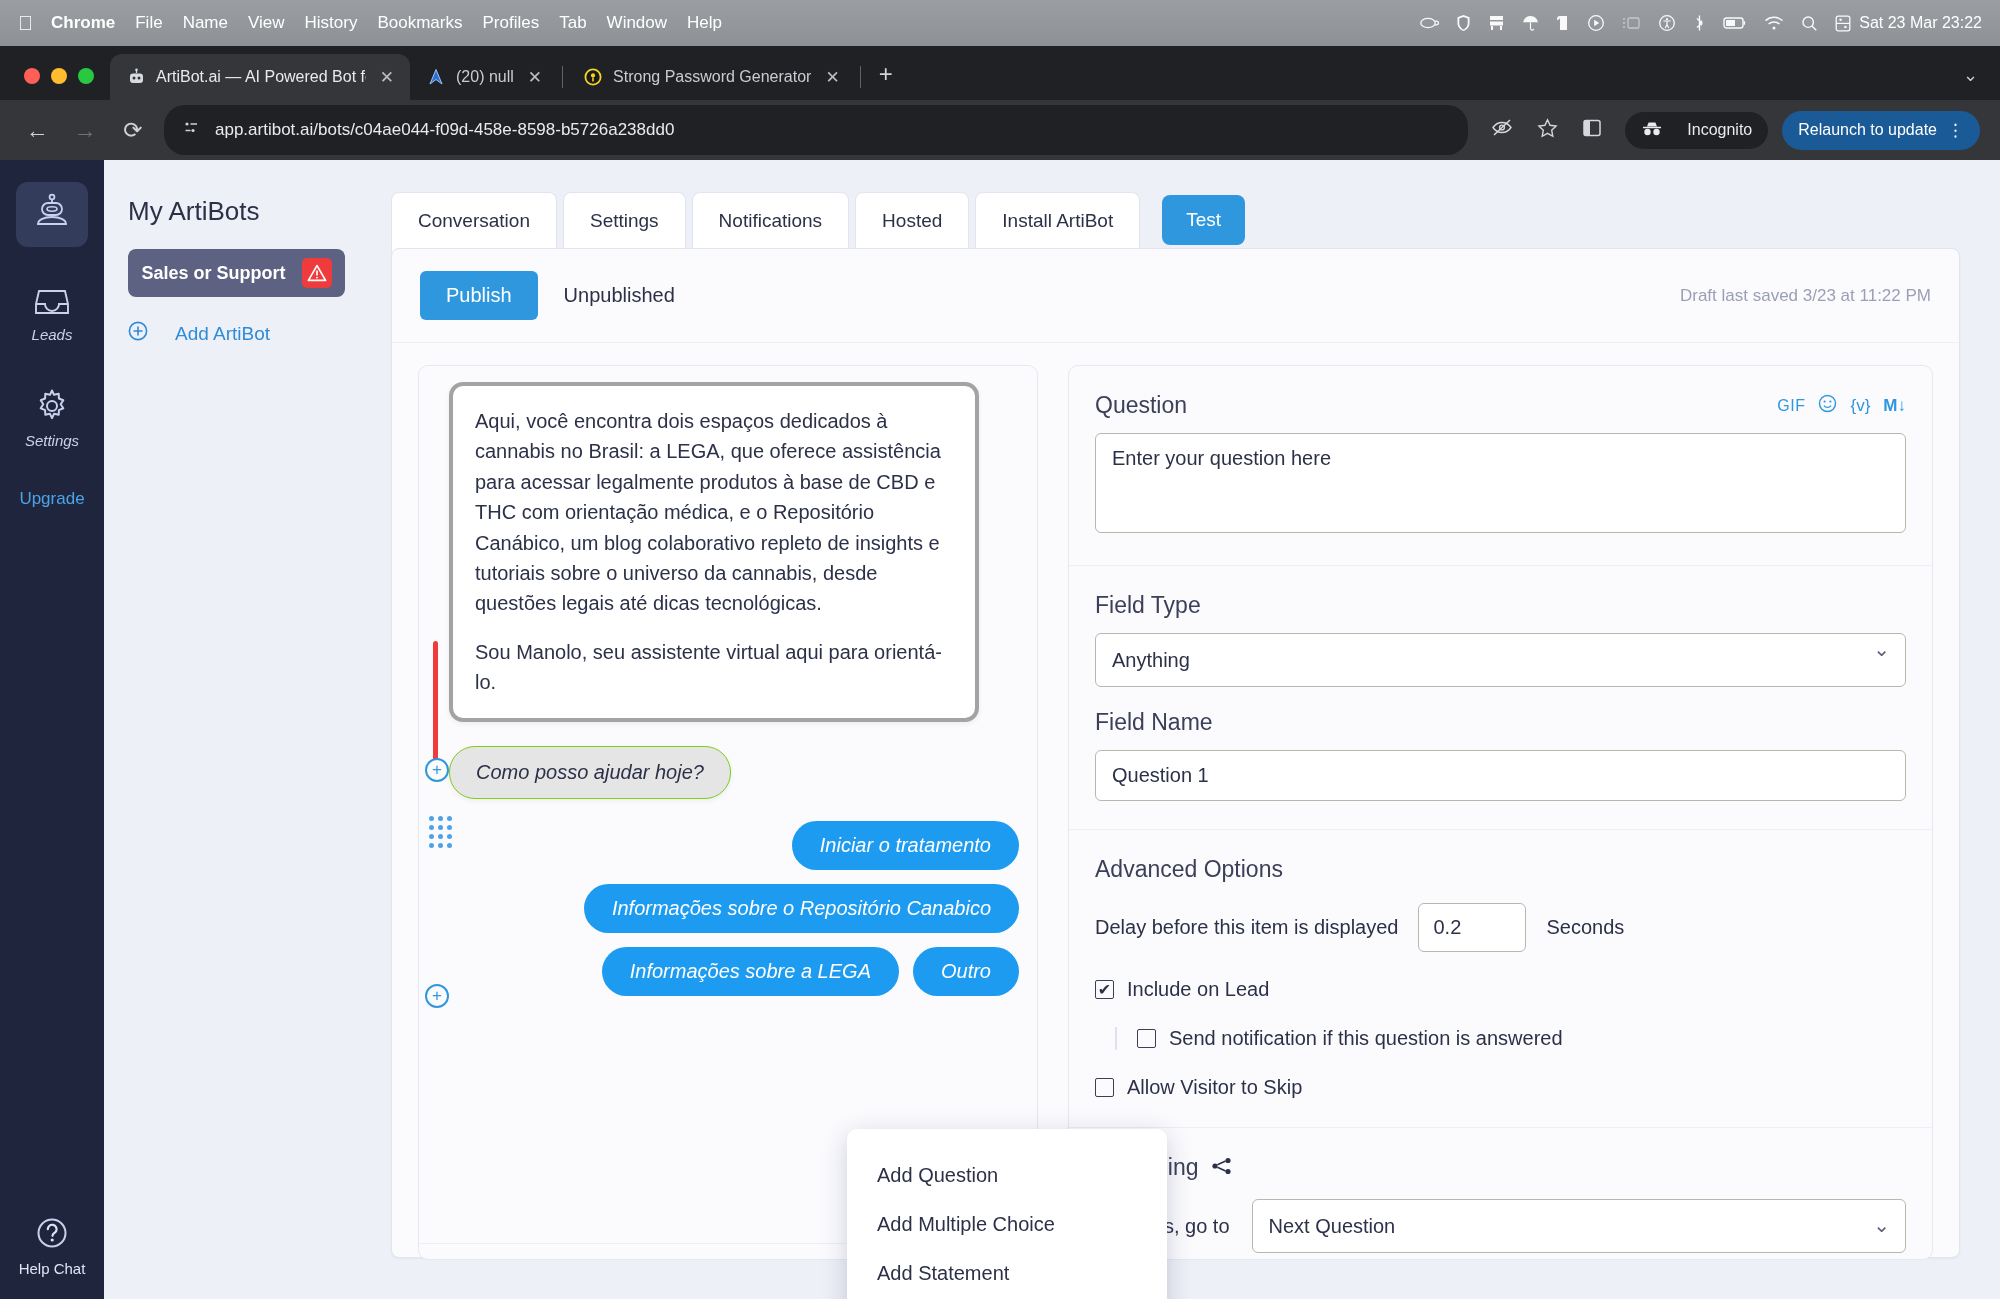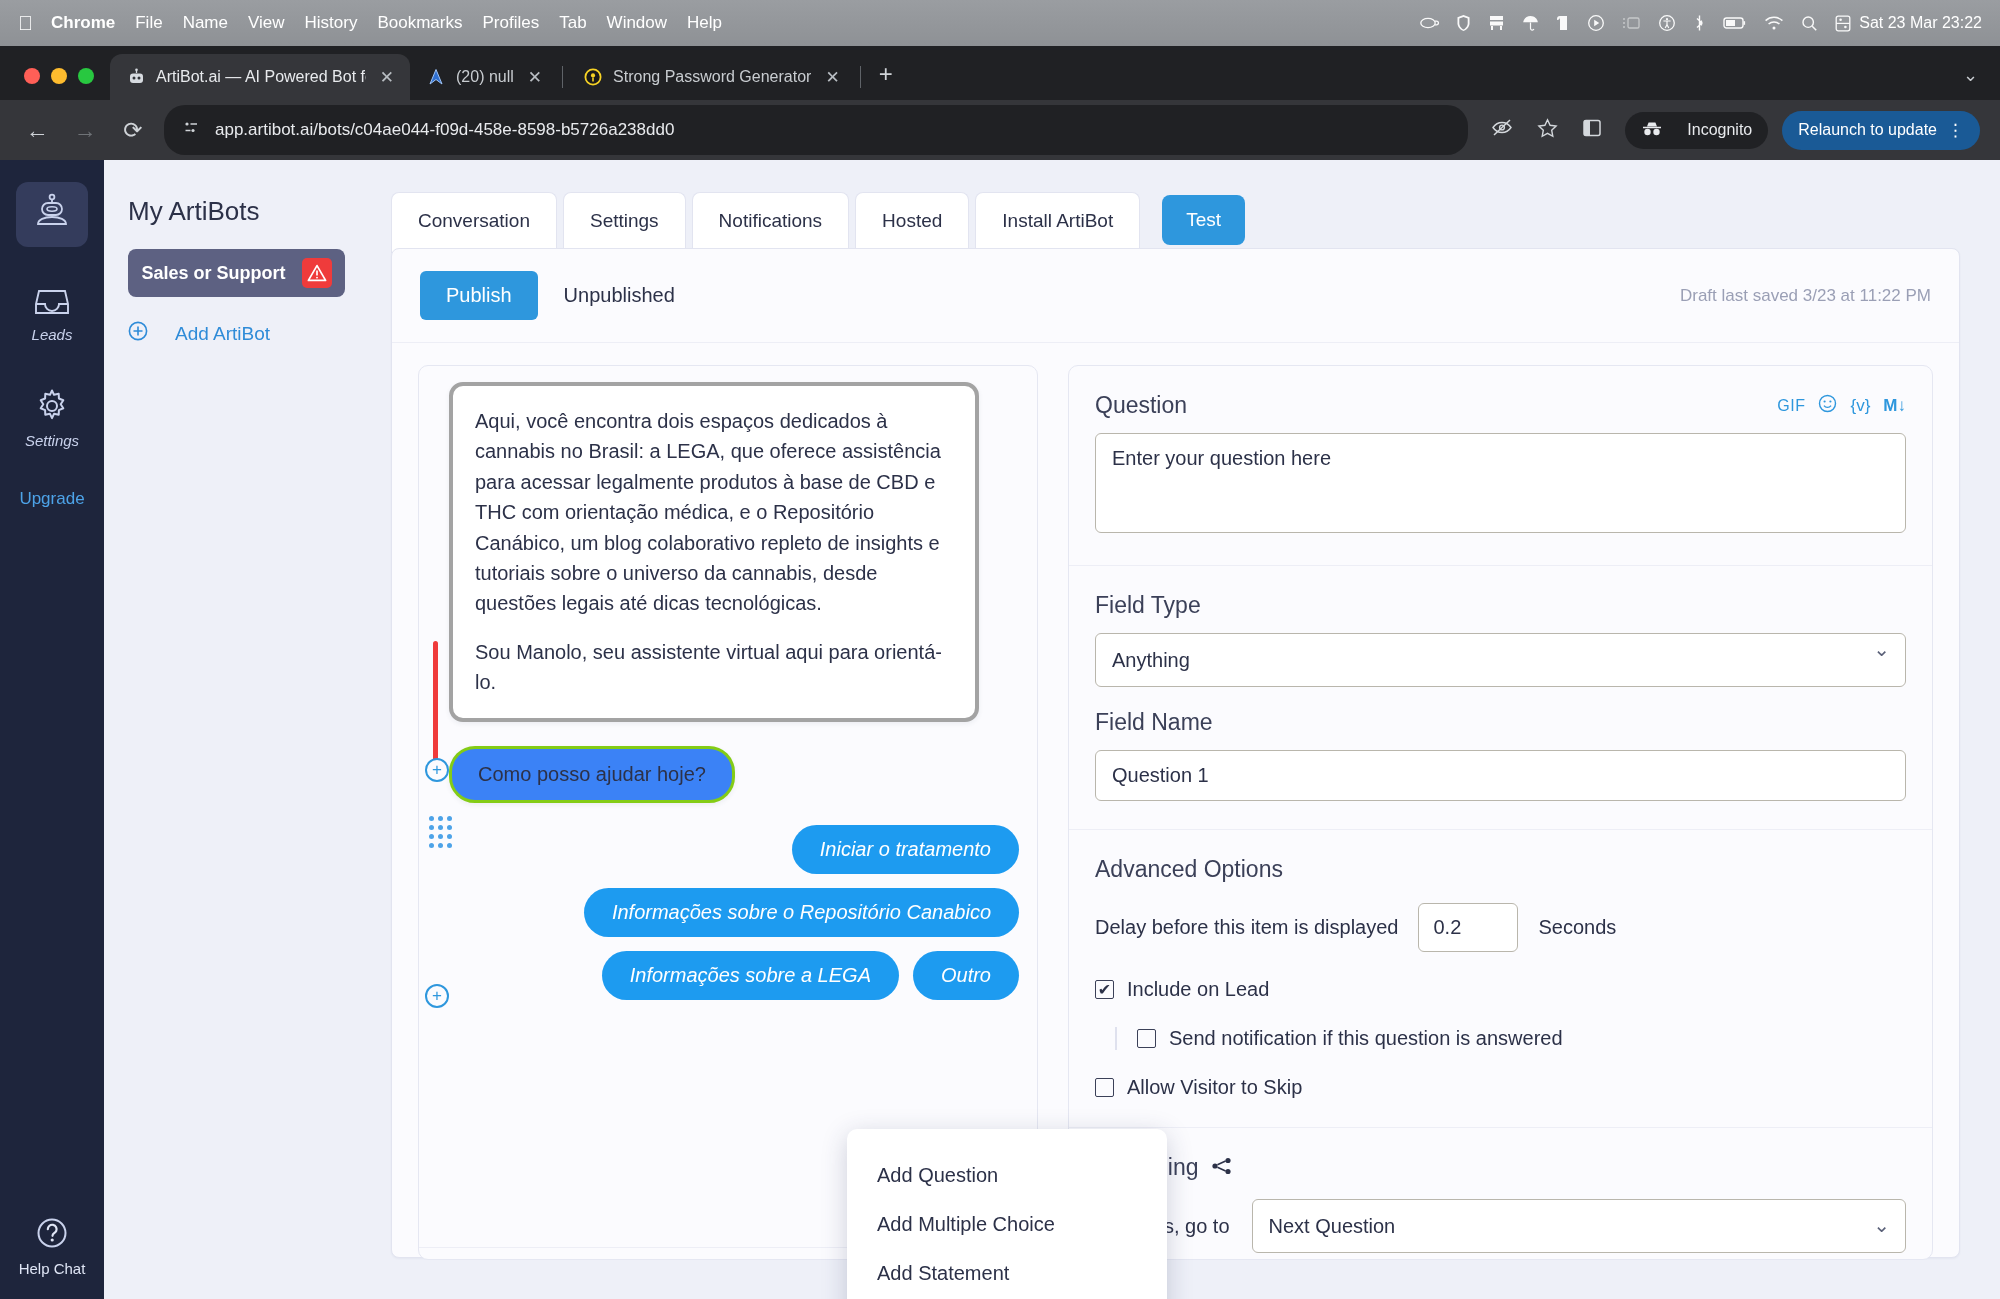--- a/index.html
+++ b/index.html
@@ -182,23 +182,23 @@
 
   .bubble-bot {
     background: #fff; border: 4px solid #a3a3a3;
     border-radius: 14px; padding: 20px 22px;
     font-size: 20px; line-height: 1.52; color: #2c3148;
     box-shadow: 0 2px 5px rgba(40,50,90,.07);
     max-width: 530px;
   }
   .bubble-bot p + p { margin-top: 18px; }
   .bubble-short {
-    display: inline-block; background: #3b82f6; border: 3px solid #84cc16;
+    display: inline-block; background: #e5e5e5; border: 1px solid #84cc16;
     border-radius: 26px; padding: 14px 26px; font-size: 20px; color: #2c3148;
-    box-shadow: 0 2px 5px rgba(40,50,90,.07); margin-top: 24px;
+    box-shadow: 0 2px 5px rgba(40,50,90,.07); margin-top: 24px; font-style: italic;
   }
   .answers { margin-top: 22px; display: flex; flex-direction: column; align-items: flex-end; gap: 14px; }
   .answer-line { display: flex; justify-content: flex-start; gap: 14px; }
   .chip {
     background: #1d9bf0; color: #fff; border-radius: 26px;
     padding: 13px 28px; font-size: 20px; font-style: italic;
     white-space: nowrap;
   }
   .chip.selected { border: 2px solid #e8422f; padding: 11px 26px; }
 
@@ -254,21 +254,21 @@
   select.sbox { height: 54px; appearance: none; padding-right: 40px; }
   .selwrap { position: relative; }
   .selwrap::after {
     content: "⌄"; position: absolute; right: 16px; top: 18px;
     font-size: 20px; color: #5a6078; pointer-events: none;
   }
   .sublabel { font-size: 23px; color: #3b4058; margin-top: 22px; }
   .adv-title { font-size: 23px; color: #3b4058; margin-bottom: 20px; }
   .delay-row { display: flex; align-items: center; gap: 20px; font-size: 20px; color: #2c3148; }
   .delay-input {
-    width: 100px; border: 1px solid #b9b6ac; border-radius: 6px;
+    width: 108px; border: 1px solid #b9b6ac; border-radius: 6px;
     background: #fff; padding: 12px 14px; font-size: 20px;
     font-family: "Liberation Sans", sans-serif; color: #2c3148; outline: none;
   }
   .chk-row { display: flex; align-items: center; gap: 13px; font-size: 20px; color: #2c3148; margin-top: 26px; }
   .chk {
     width: 19px; height: 19px; border: 1.6px solid #3b4058; border-radius: 2px;
     display: inline-flex; align-items: center; justify-content: center;
     font-size: 15px; color: #2c3148; flex: none;
   }
   .chk.on::before { content: "✔"; font-size: 16px; }

